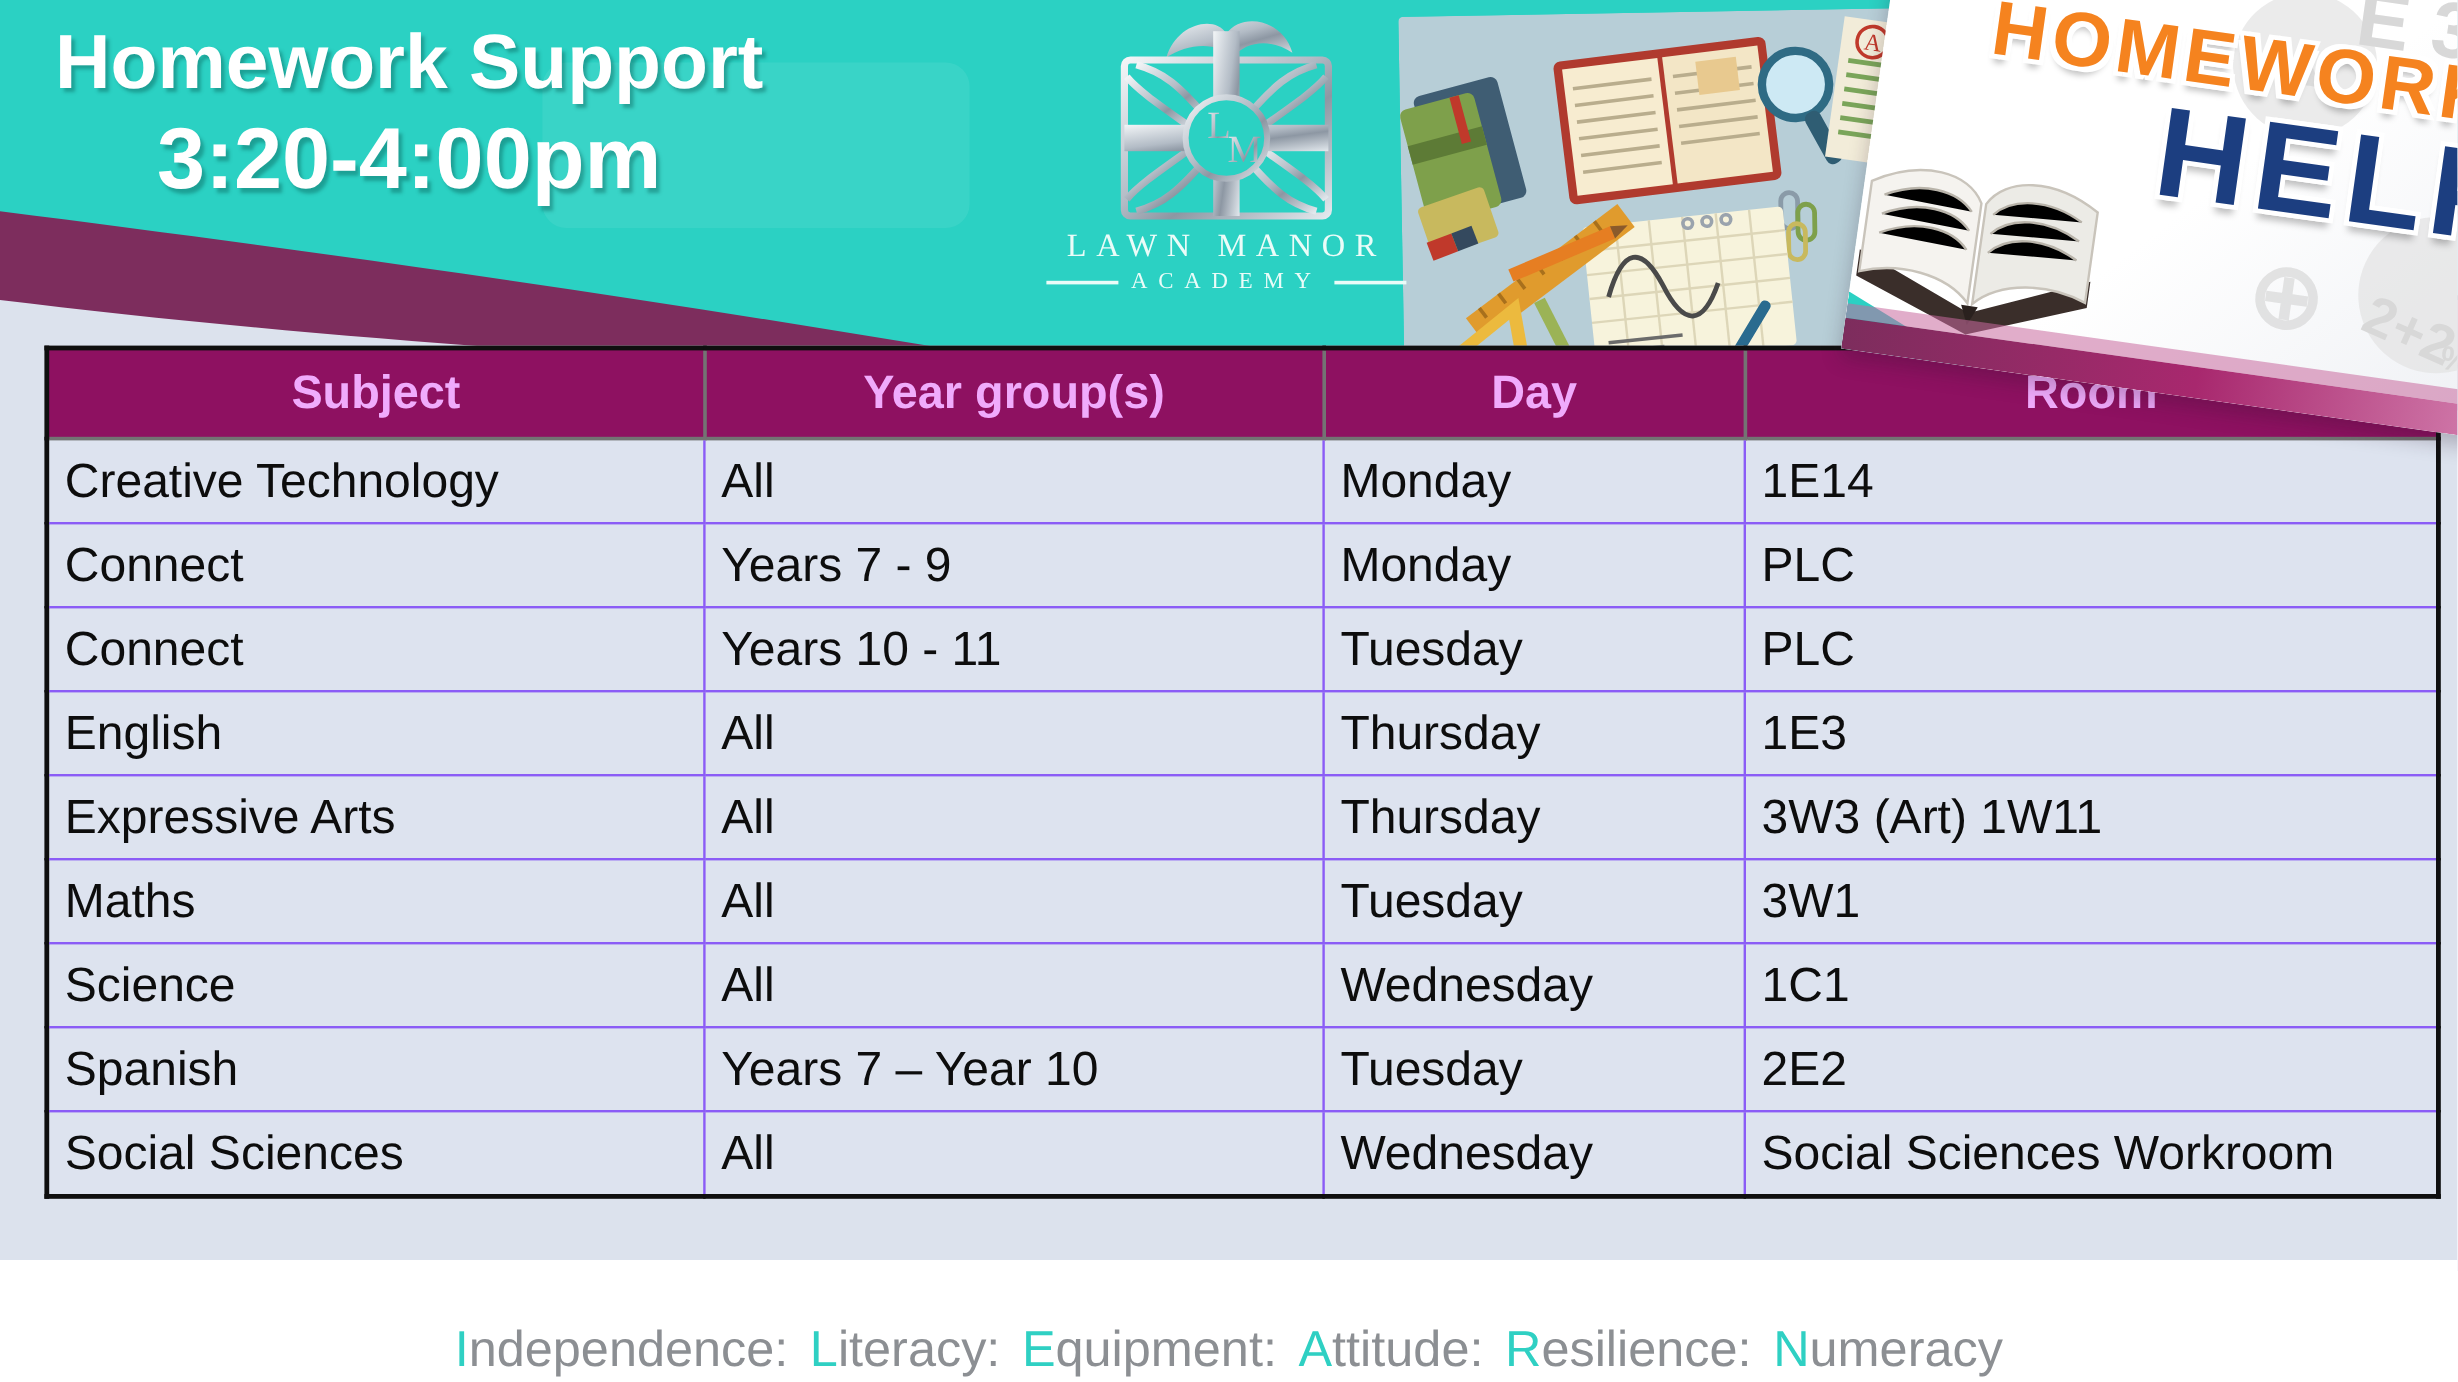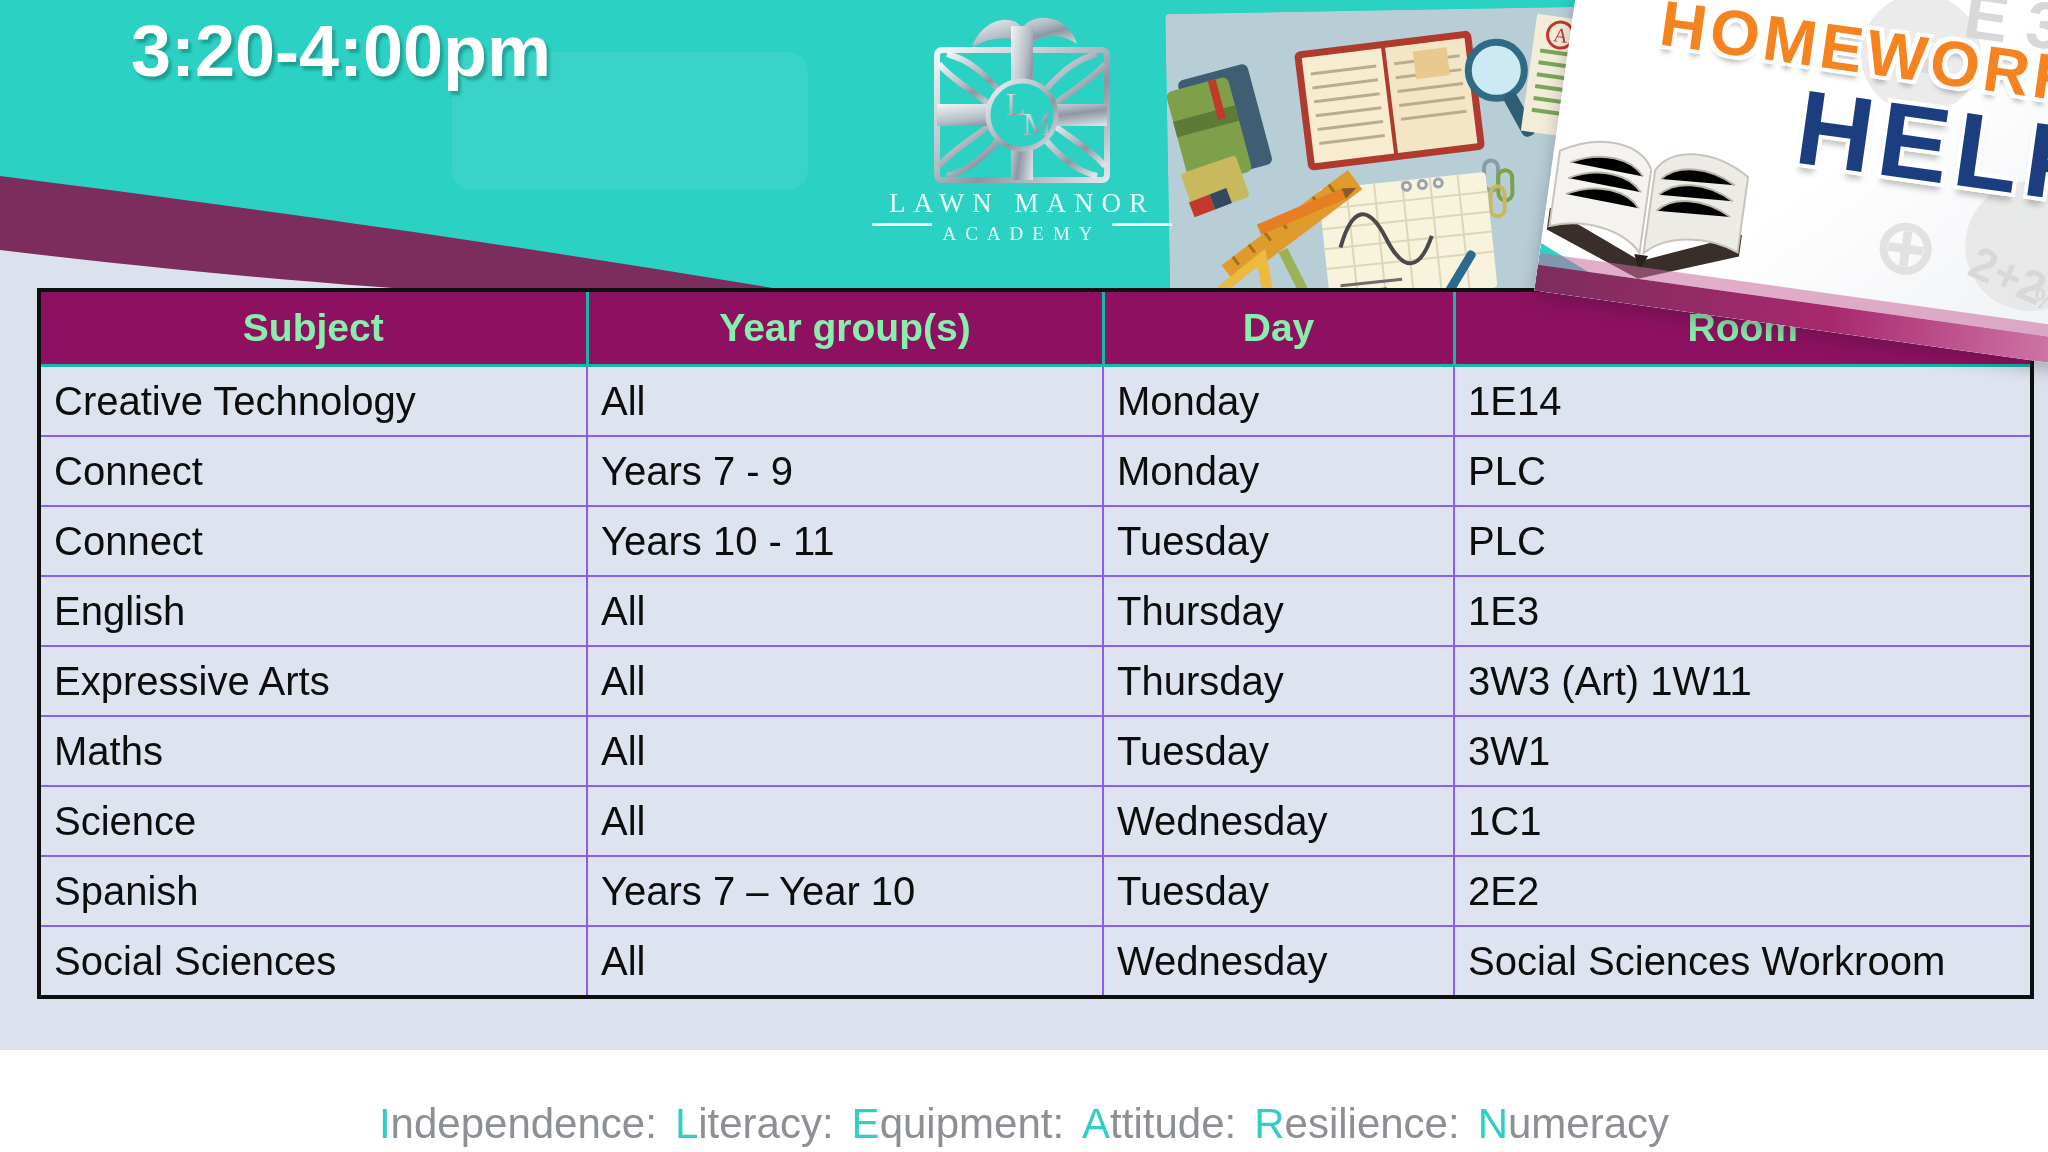--- a/index.html
+++ b/index.html
@@ -18,21 +18,21 @@
 
   .title{position:absolute;left:36px;top:10px;width:610px;z-index:3;text-align:center;color:#ffffff;
          font-weight:bold;text-shadow:3px 4px 3px rgba(0,70,64,.35);}
   .title .l1{font-size:64px;line-height:82px;}
   .title .l2{font-size:72px;line-height:82px;}
 
   
   .logo{position:absolute;left:872px;top:8px;width:300px;z-index:3;text-align:center;}
   .logo-name{margin-top:-4px;color:#eafcf8;font-family:"Liberation Serif",serif;font-size:27px;
              letter-spacing:8px;white-space:nowrap;}
-  .logo-sub{display:flex;align-items:flex-start;justify-content:center;gap:10px;margin-top:4px;color:#eafcf8;
+  .logo-sub{display:flex;align-items:center;justify-content:center;gap:10px;margin-top:4px;color:#eafcf8;
             font-family:"Liberation Serif",serif;font-size:19px;letter-spacing:9px;white-space:nowrap;}
   .logo-sub .rule{height:3px;width:72px;background:#eafcf8;}
 
   
   .supplies{position:absolute;left:1168px;top:10px;z-index:2;transform:rotate(-1deg);}
 
   
   .hw-card{position:absolute;left:1560px;top:-78px;width:540px;height:408px;z-index:5;
            transform:rotate(8deg);background:linear-gradient(135deg,#ffffff 55%,#eef0f4);
            box-shadow:0 8px 16px rgba(40,20,40,.25);overflow:hidden;}
@@ -45,22 +45,22 @@
   .hw-book{position:absolute;left:-14px;bottom:24px;z-index:2;}
   .hw-stripe1{position:absolute;left:0;bottom:0;width:100%;height:26px;z-index:4;
               background:linear-gradient(90deg,#7d2d5d,#a8286e 55%,#d17bab);}
   .hw-stripe2{position:absolute;left:0;bottom:26px;width:100%;height:12px;z-index:4;background:#c9699f;opacity:.55;}
   .hw-teal-corner{position:absolute;left:0;bottom:0;width:110px;height:60px;z-index:3;background:#2bd1c3;
                   clip-path:polygon(0 100%,0 20%,100% 100%);}
 
   
   .timetable{position:absolute;left:37px;top:288px;z-index:3;border-collapse:collapse;table-layout:fixed;
              width:1993px;background:#dde3ef;}
-  .timetable th{height:70px;background:#8e1161;color:#86efac;font-weight:bold;font-size:39px;
-                border:3px solid #14b8a6;text-align:center;}
+  .timetable th{height:70px;background:#8e1161;color:#f0abfc;font-weight:bold;font-size:39px;
+                border:3px solid #737373;text-align:center;}
   .timetable td{height:68px;font-size:40px;color:#0d0d0d;border:2px solid #8b5cf6;
                 padding:0 0 0 13px;text-align:left;vertical-align:middle;white-space:nowrap;}
   .timetable{border:4px solid #0f0f0f;}
 
   
   .motto{position:absolute;left:0;top:1080px;width:2048px;z-index:2;text-align:center;font-size:42px;
          color:#8c8f93;white-space:nowrap;margin-top:20px;}
   .motto .word{margin:0 9px;}
   .motto .accent{color:#2fd0c3;}
 </style>
@@ -72,20 +72,21 @@
   <div class="bg-band"></div>
 
   <svg class="header-art" width="2048" height="400" viewBox="0 0 2048 400">
     <path d="M0,0 H2048 V250 C1750,258 1300,296 820,299 C520,297 250,260 0,196 Z" fill="#2bd1c3"></path>
     <path d="M0,176 C300,214 560,252 820,296 C1150,303 1600,272 2048,246 L2048,342 C1600,332 1150,316 820,309 C520,302 230,278 0,250 Z" fill="#7d2d5d"></path>
   </svg>
 
   <div class="title-glow"></div>
 
   <div class="title">
+    <div class="l1">Homework Support</div>
     <div class="l2">3:20-4:00pm</div>
   </div>
 
   <div class="logo">
     <svg width="290" height="180" viewBox="0 0 290 180">
       <defs>
         <linearGradient id="silver" x1="0" y1="0" x2="1" y2="1">
           <stop offset="0%" stop-color="#f2f5f7"></stop>
           <stop offset="45%" stop-color="#b3bcc6"></stop>
           <stop offset="62%" stop-color="#8d97a3"></stop>

